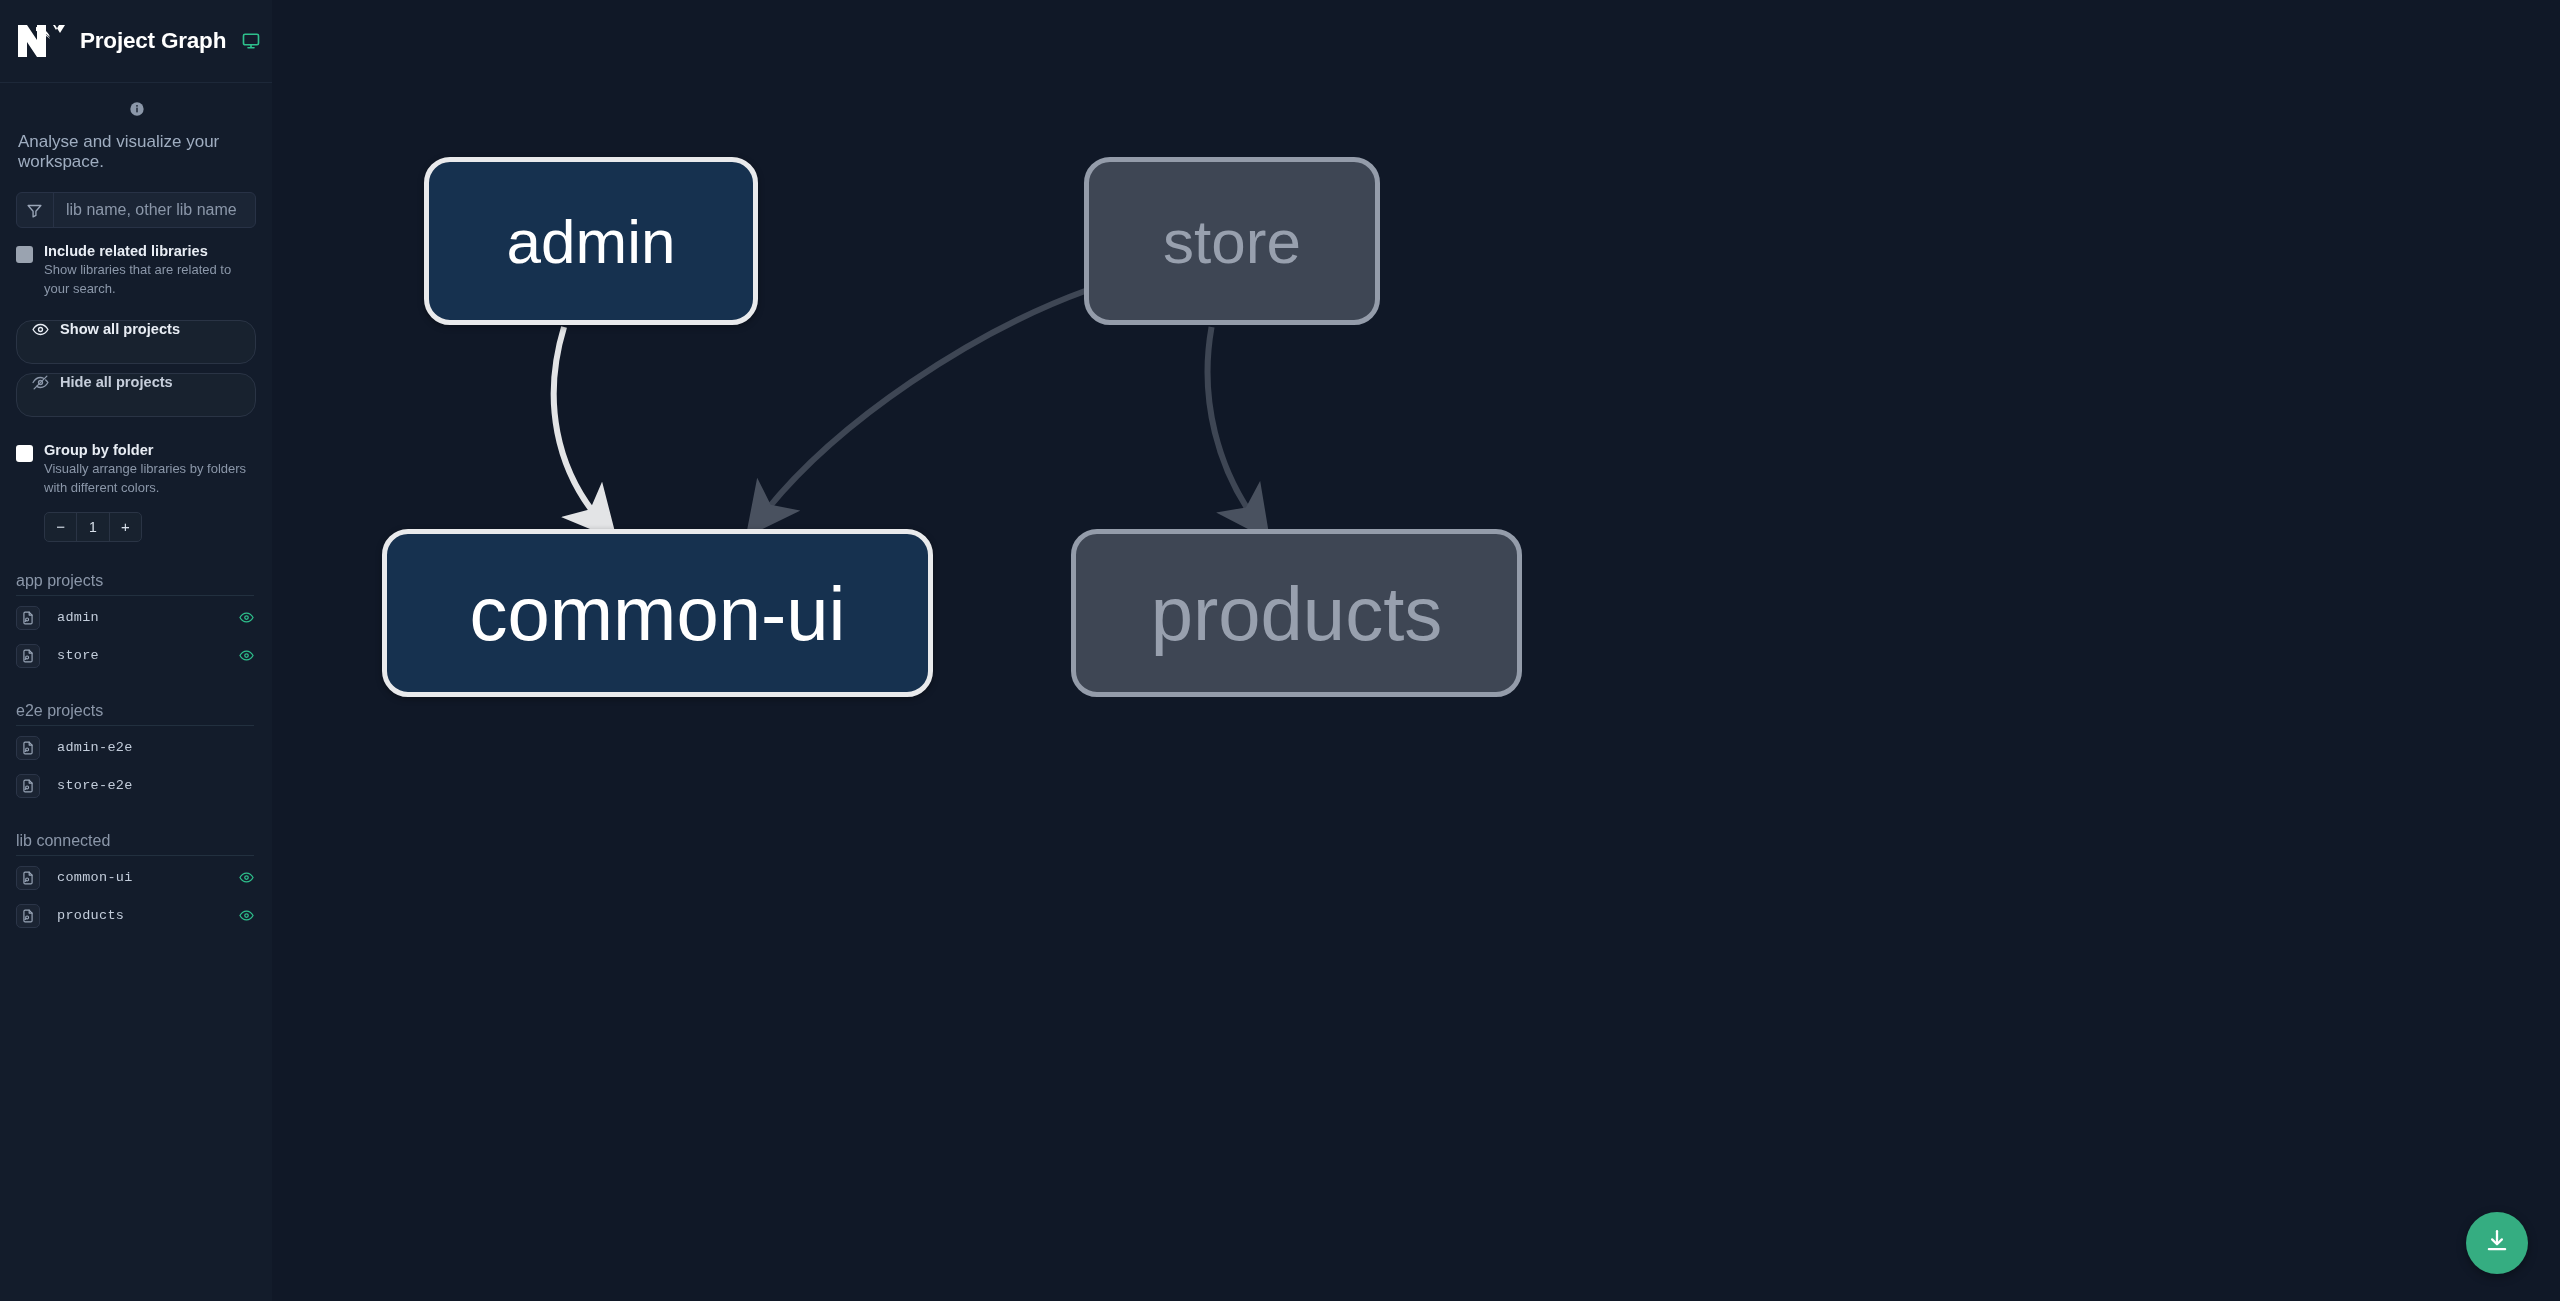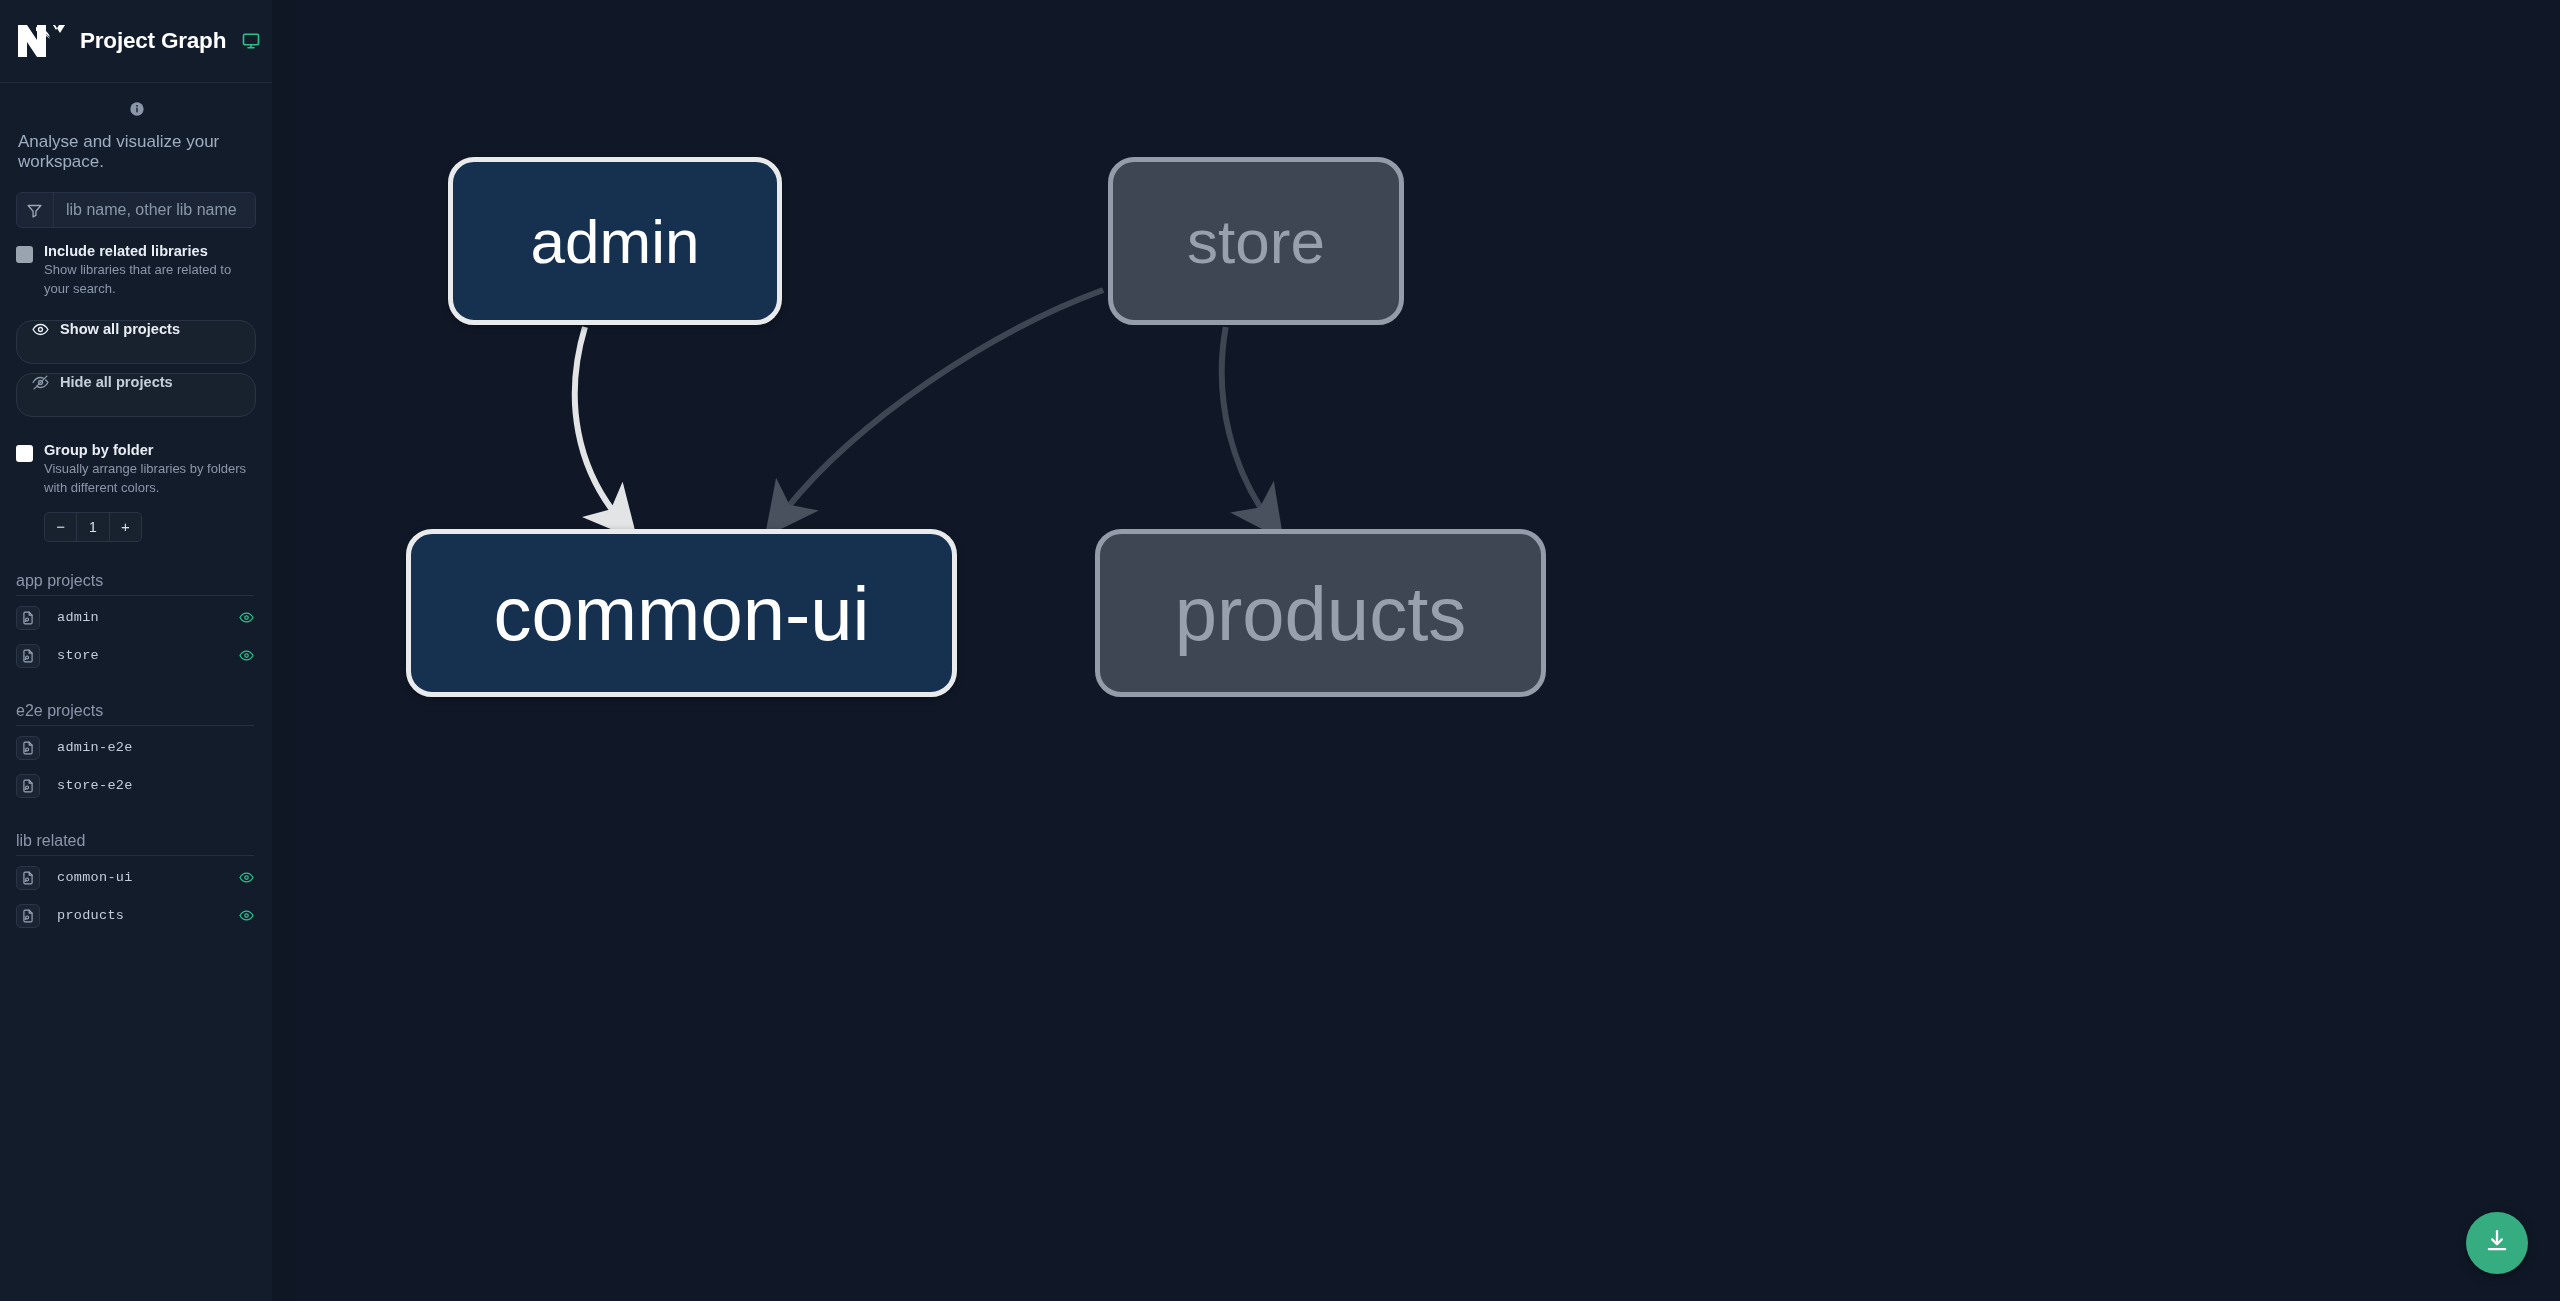--- a/index.html
+++ b/index.html
@@ -2,21 +2,21 @@
 <html><head>
 <meta charset="utf-8">
 <style>
   * { box-sizing: border-box; margin: 0; padding: 0; }
   html, body {
     width: 2560px; height: 1301px;
     background: #0f1724;
     font-family: "Liberation Sans", sans-serif;
     overflow: hidden;
   }
-  #app { position: relative; width: 2560px; height: 1301px; display: flex; gap: 24px; }
+  #app { position: relative; width: 2560px; height: 1301px; display: flex; }
 
   
   .sidebar {
     position: relative;
     width: 272px; height: 1301px;
     background: #131c2b;
     flex: 0 0 272px;
     overflow: hidden;
   }
   .sb-header {
@@ -311,21 +311,21 @@
             <path d="M14 2v5h5"></path>
               <circle cx="10.5" cy="14.5" r="2.5"></circle>
               <path d="M8.7 16.3L7 18"></path>
           </svg>
         </span>
         <span class="proj-name">store-e2e</span>
       </div>
     </div>
 
     <div class="grp">
-      <div class="grp-title">lib related</div>
+      <div class="grp-title">lib connected</div>
       <div class="grp-line"></div>
 
       <div class="proj-row">
         <span class="proj-icon">
           <svg width="14" height="14" viewBox="0 0 24 24" fill="none" stroke="#9aa6b8" stroke-width="2" stroke-linecap="round" stroke-linejoin="round" aria-hidden="true">
             <path d="M14 2H7a2 2 0 0 0-2 2v16a2 2 0 0 0 2 2h10a2 2 0 0 0 2-2V7z"></path>
             <path d="M14 2v5h5"></path>
               <circle cx="10.5" cy="14.5" r="2.5"></circle>
               <path d="M8.7 16.3L7 18"></path>
           </svg>

